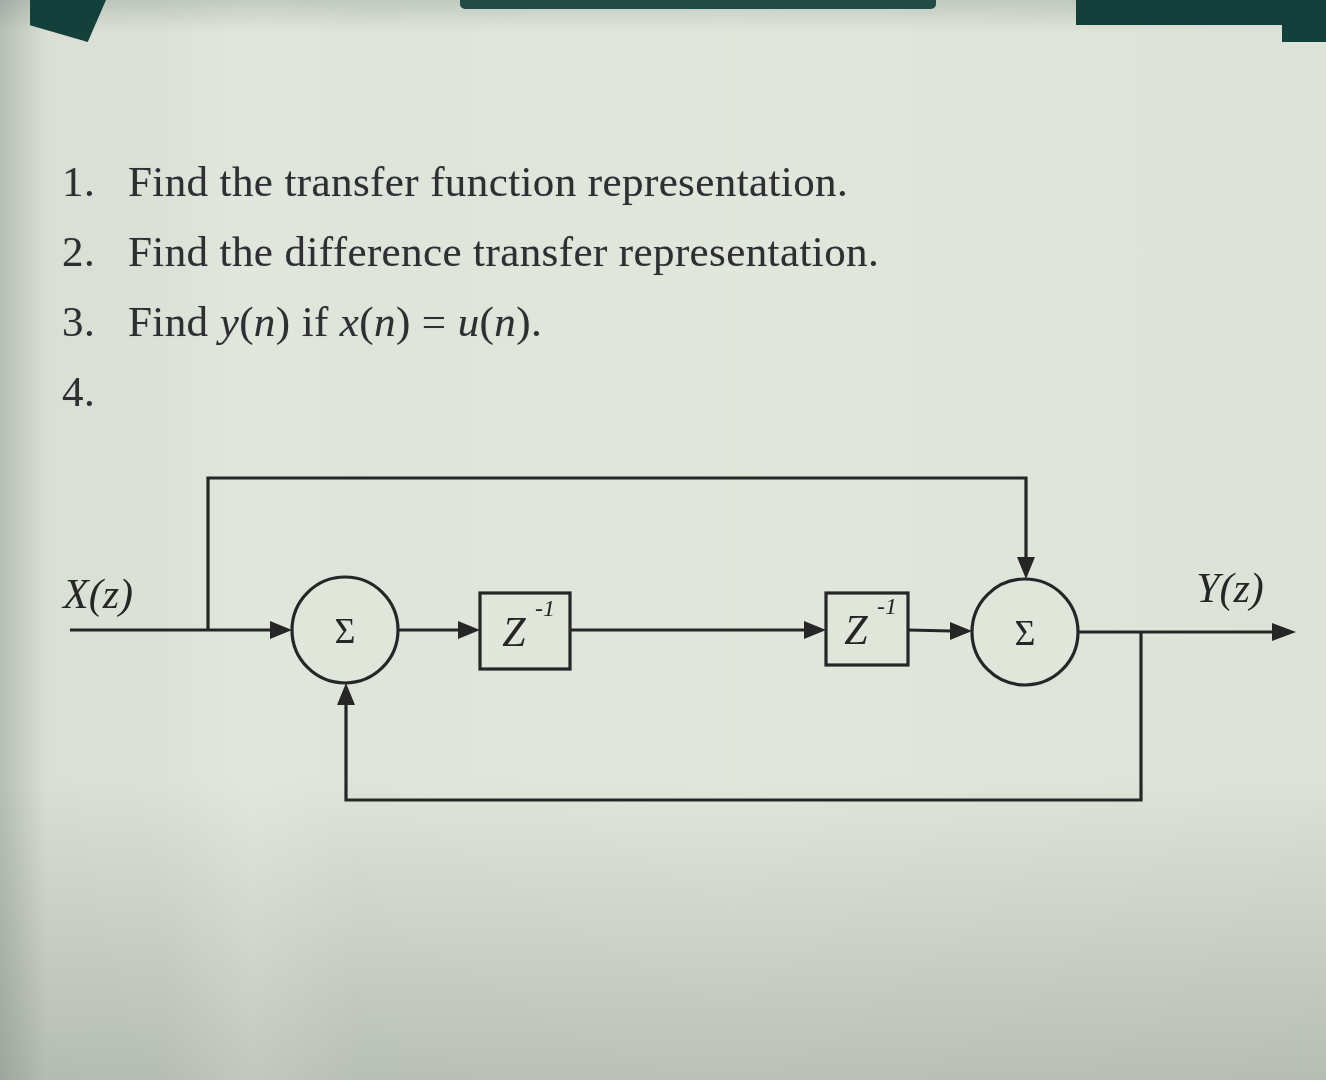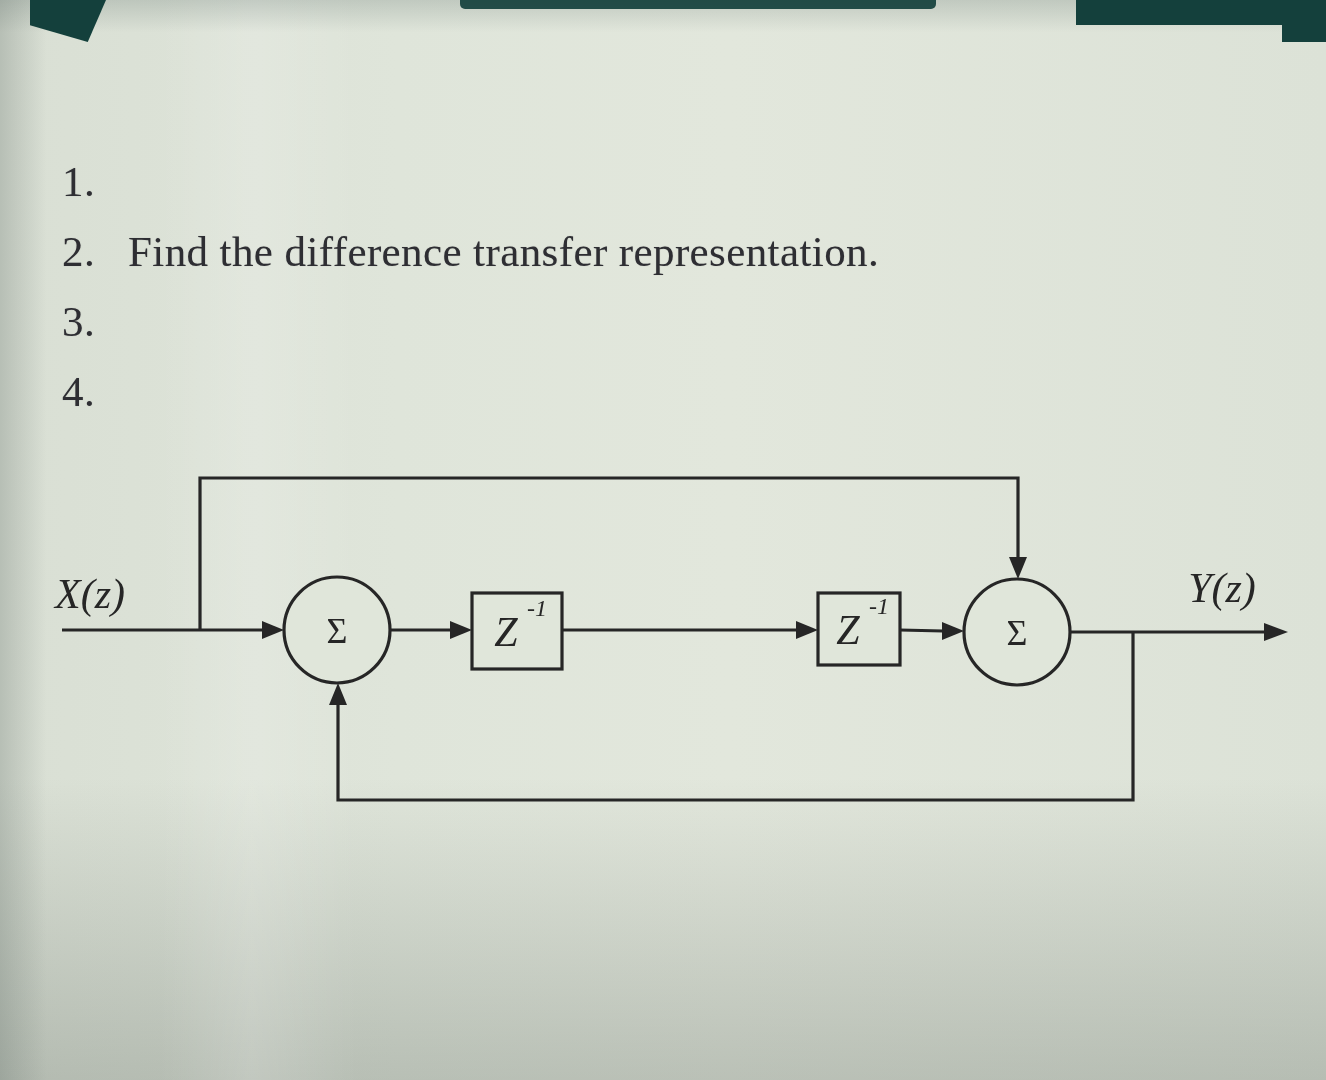--- a/index.html
+++ b/index.html
@@ -41,21 +41,21 @@
     margin-bottom: 27px;
     letter-spacing: 0.4px;
   }
   .qnum { width: 66px; flex: 0 0 66px; }
   .qtext { white-space: pre-wrap; }
   .mathline span:nth-child(even) { font-style: italic; }
 
   
   .diagram-wrap {
     position: absolute;
-    left: 0;
+    left: 8px;
     top: 450px;
     width: 1194px;
     height: 400px;
   }
   svg text {
     fill: #262626;
     font-family: "Liberation Serif", "DejaVu Serif", serif;
   }
   .sig-label { font-size: 42px; font-style: italic; }
   .sum-label { font-size: 36px; }
@@ -66,27 +66,29 @@
 <body>
 
 <div class="edge-artifact edge-tl"></div>
 <div class="edge-artifact edge-top"></div>
 <div class="edge-artifact edge-tr"></div>
 <div class="edge-artifact edge-trc"></div>
 
 <div class="questions">
   <div class="q">
     <span class="qnum">1.</span>
+    <span class="qtext">Find the transfer function representation.</span>
   </div>
   <div class="q">
     <span class="qnum">2.</span>
     <span class="qtext">Find the difference transfer representation.</span>
   </div>
   <div class="q">
     <span class="qnum">3.</span>
+    <span class="qtext mathline"><span>Find </span><span>y</span><span>(</span><span>n</span><span>) if </span><span>x</span><span>(</span><span>n</span><span>) = </span><span>u</span><span>(</span><span>n</span><span>).</span></span>
   </div>
   <div class="q">
     <span class="qnum">4.</span>
   </div>
 </div>
 
 <div class="diagram-wrap">
   <svg width="1326" height="400" viewBox="0 0 1326 400">
     <g stroke="#262626" stroke-width="3.2" fill="none">
 

